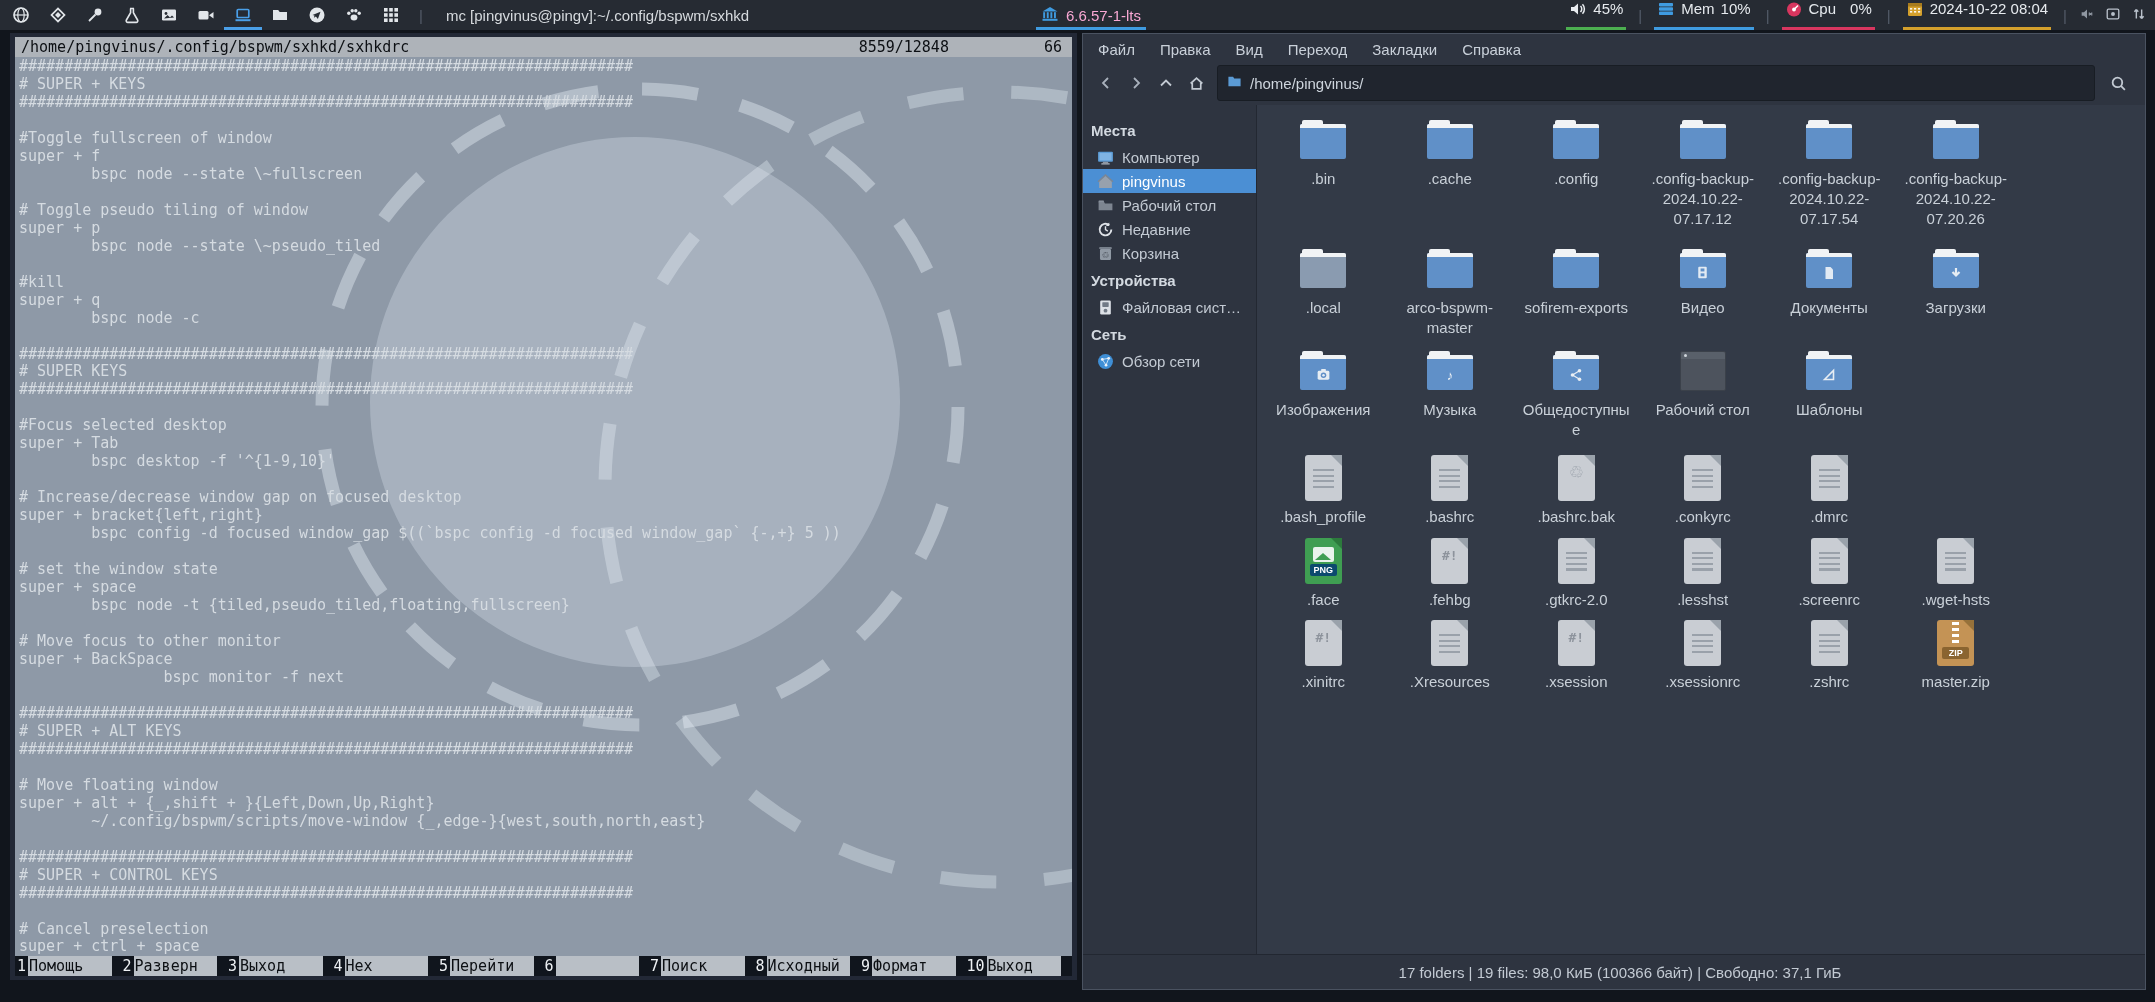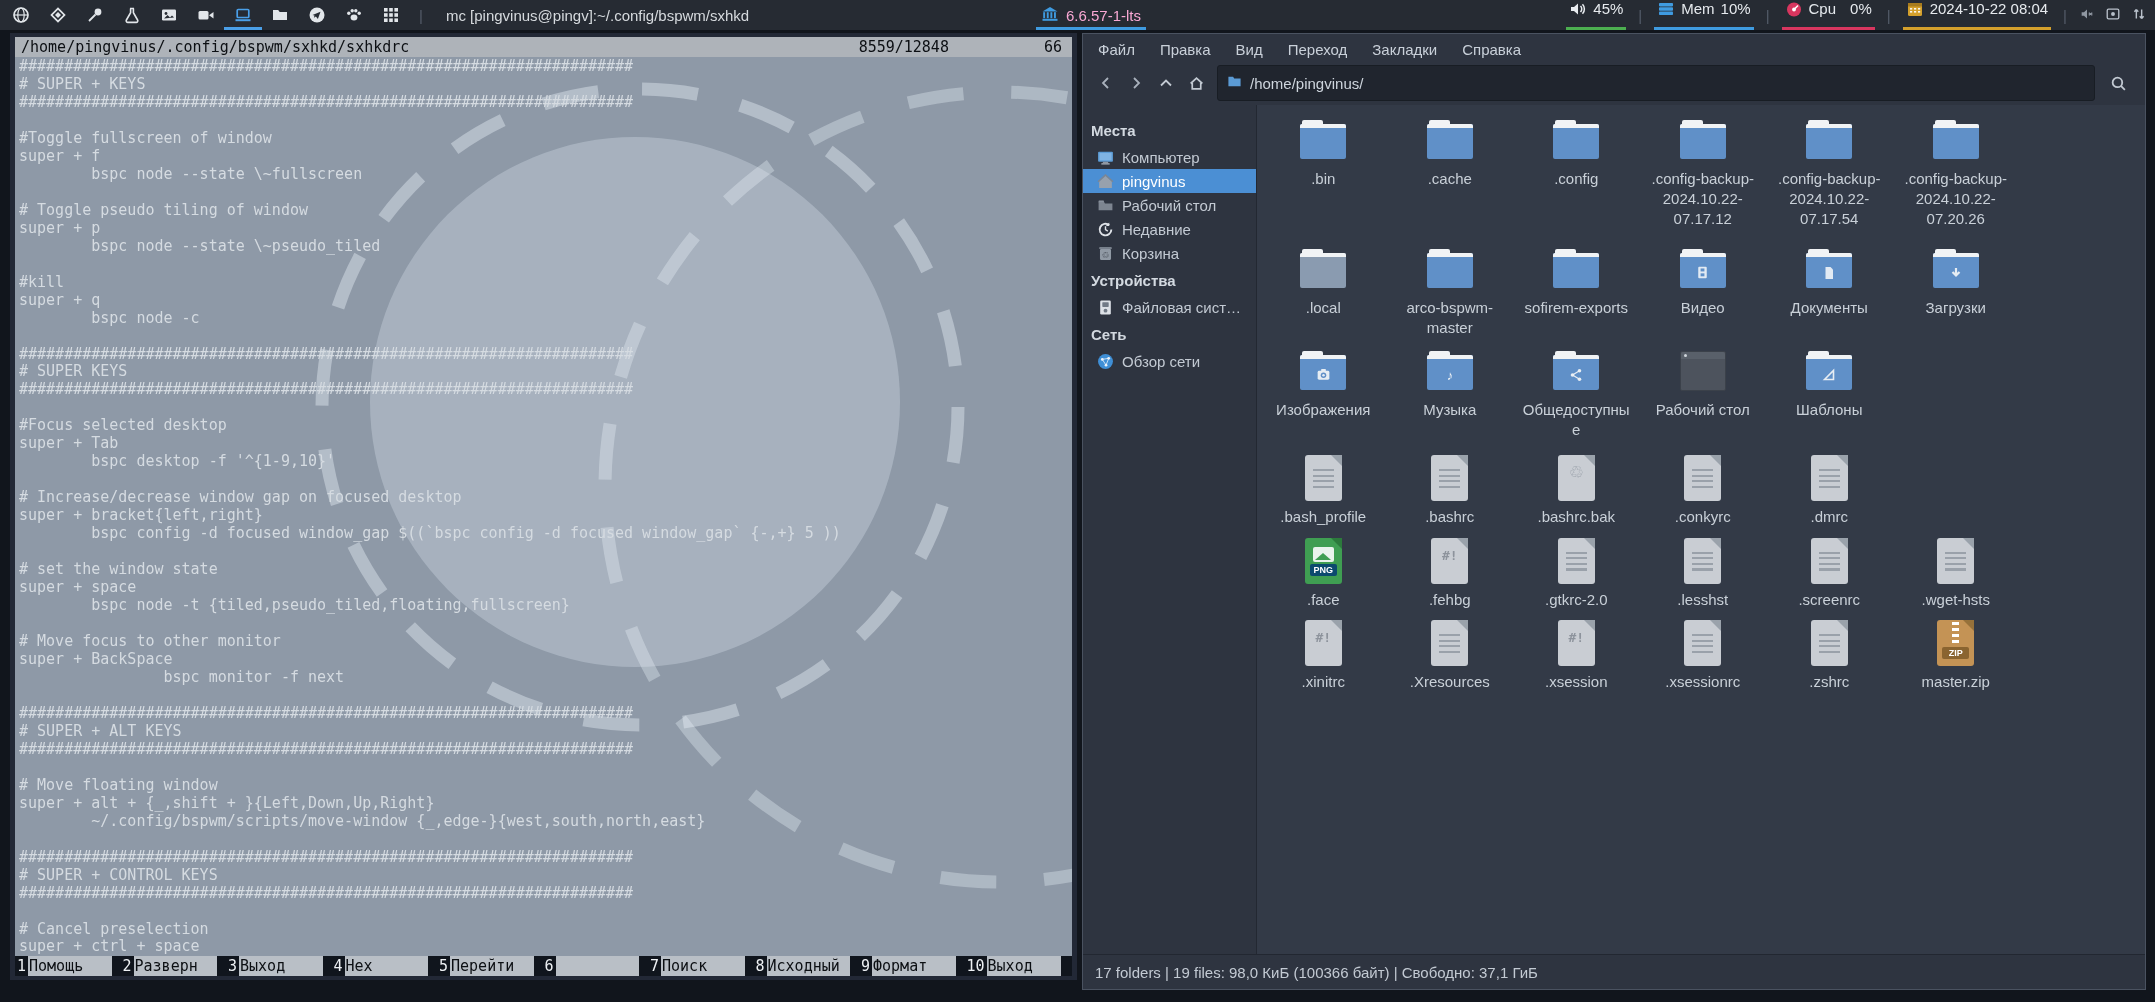--- a/index.html
+++ b/index.html
@@ -70,21 +70,21 @@
   .frow:nth-of-type(2){height:102px;}
   .frow:nth-of-type(3){height:107px;}
   .frow:nth-of-type(4){height:83px;}
   .frow:nth-of-type(5){height:82px;}
   .frow:nth-of-type(6){height:100px;}
   .fcell{width:126.5px;flex:none;display:flex;flex-direction:column;align-items:center;}
   .fic{height:50px;display:flex;align-items:center;justify-content:center;}
   .flabel{margin-top:4px;font-size:15px;line-height:20px;color:#c9d0d8;text-align:center;max-width:112px;
           overflow-wrap:break-word;}
   .fm-statusbar{height:35px;background:#2e3440;border-top:1px solid #222731;display:flex;align-items:center;
-                padding-left:12px;font-size:15px;color:#c3cad3;}
+                padding-left:12px;font-size:15px;color:#c3cad3;justify-content:center;}
 
   
   .icn-folder{position:relative;width:48px;height:40px;}
   .icn-folder .tab{position:absolute;top:0;left:3px;width:21px;height:8px;background:#f1f3f5;border-radius:2px 2px 0 0;}
   .icn-folder .bd{position:absolute;top:4px;left:1px;right:1px;bottom:1px;background:#6090c8;border-radius:2px;}
   .icn-folder.gray .bd{background:#8a9bb0;}
   .icn-folder .band{position:absolute;top:4px;left:1px;right:1px;height:4px;background:#f1f3f5;border-radius:2px 2px 0 0;}
   .icn-folder .emb{position:absolute;top:9px;left:0;right:0;bottom:2px;display:flex;align-items:center;justify-content:center;}
   .icn-file,.icn-png,.icn-zip{position:relative;width:37px;height:46px;background:#c9cdd3;border-radius:3px;}
   .fold{position:absolute;top:0;right:0;width:0;height:0;border-left:11px solid transparent;border-top:11px solid #9aa2ab;}

